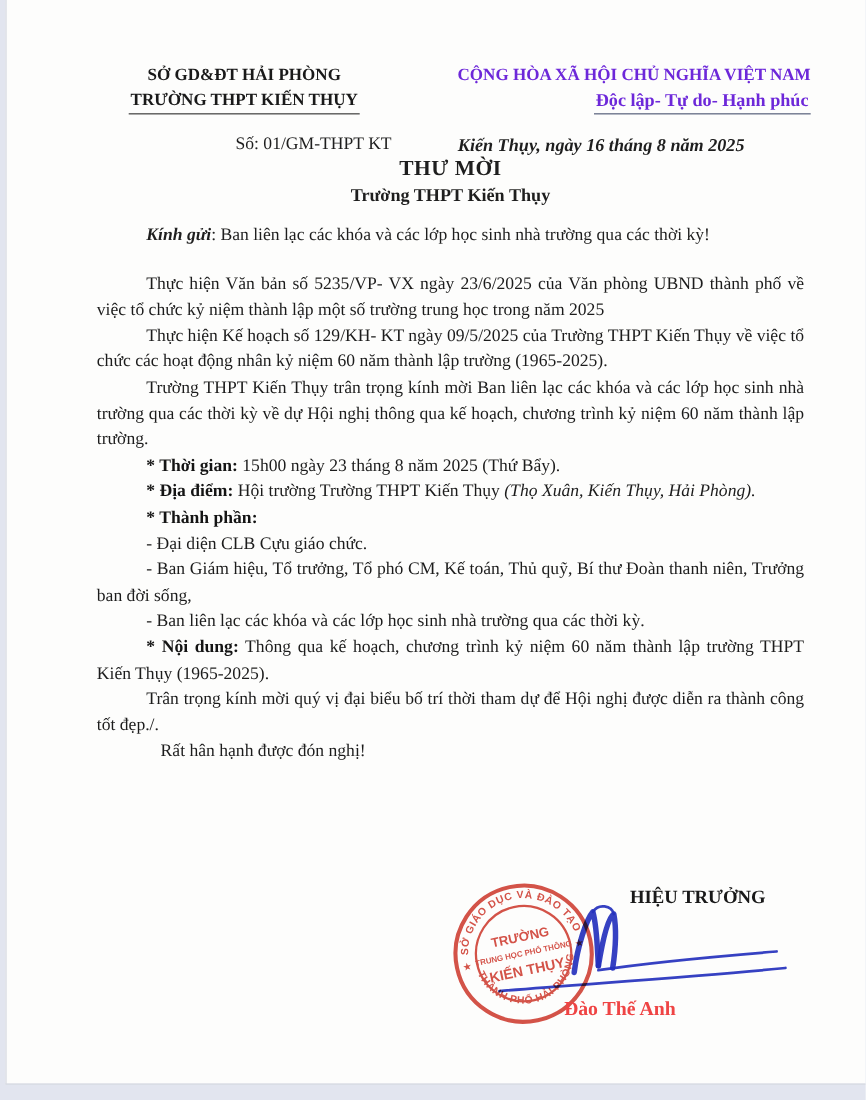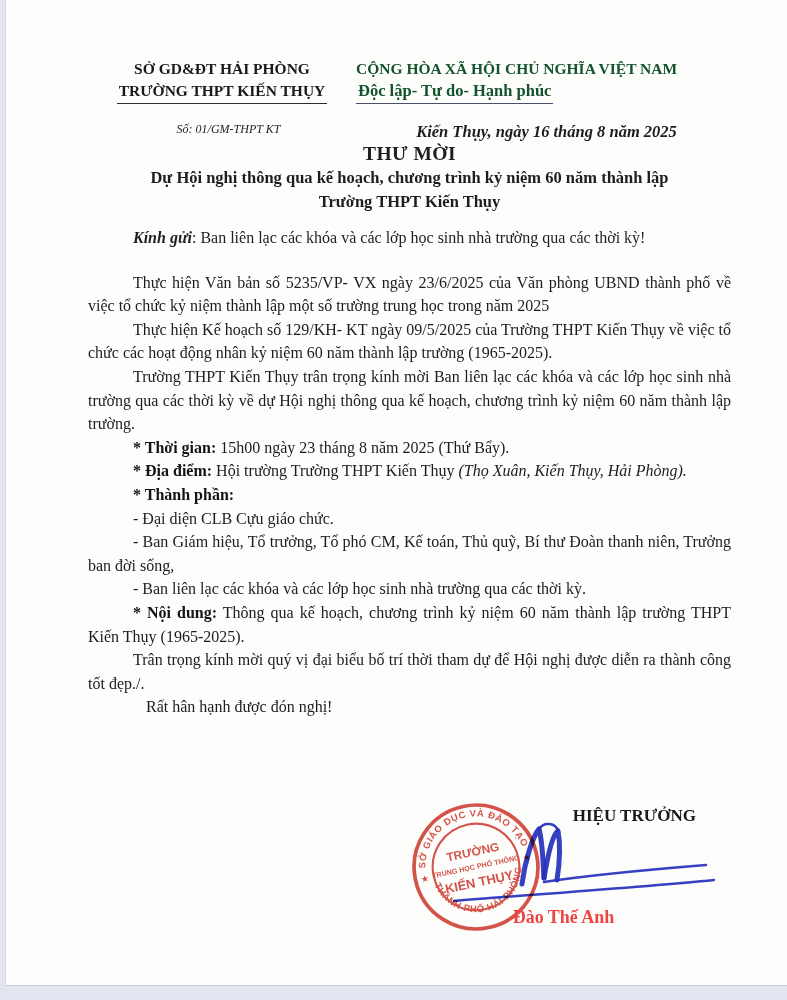--- a/index.html
+++ b/index.html
@@ -14,26 +14,26 @@
     position:absolute;left:5px;top:0;width:782px;height:986px;
     background:#fdfdfc;
     border-left:1px solid #d4d7e0;
     border-bottom:1px solid #c9cdd9;
     box-sizing:border-box;
     padding:58px 50px 0 82px;
   }
   
   .hdr{display:flex;}
   .hdr-left{width:268px;text-align:center;font-weight:bold;font-size:15.5px;line-height:22px;color:#191919;}
-  .hdr-right{flex:1;text-align:left;font-weight:bold;font-size:15.5px;line-height:22px;color:#14532d;}
+  .hdr-right{flex:1;text-align:right;font-weight:bold;font-size:15.5px;line-height:22px;color:#6d28d9;}
   .u-line{display:inline-block;border-bottom:1.6px solid #2c2c2c;padding:0 2px 1px 2px;}
   .hdr-right .line2{font-size:16.5px;}
   .hdr-right .u-line{border-bottom-color:#46506e;}
   .docrow{display:flex;margin-top:18px;}
-  .doc-number{width:268px;text-align:center;padding-left:13px;font-size:12px;box-sizing:border-box;font-style:italic;}
+  .doc-number{width:268px;text-align:right;padding-left:13px;font-size:16px;box-sizing:border-box;}
   .date-line{flex:1;text-align:center;font-weight:bold;font-style:italic;font-size:16.5px;}
   
   .title-block{text-align:center;}
   .title-main{font-weight:bold;font-size:19.5px;letter-spacing:.5px;line-height:24px;}
   .title-sub{font-weight:bold;font-size:16.5px;line-height:24px;}
   
   .content{width:643px;}
   p.body{
     margin:0;font-size:16px;line-height:23.6px;
     text-align:justify;text-indent:45px;color:#1c1c1c;
@@ -81,21 +81,20 @@
     </div>
   </div>
 
   <div class="docrow">
     <div class="doc-number">Số: 01/GM-THPT KT</div>
     <div class="date-line">Kiến Thụy, ngày 16 tháng 8 năm 2025</div>
   </div>
 
   <div class="title-block content">
     <div class="title-main">THƯ MỜI</div>
-    <div class="title-sub">Dự Hội nghị thông qua kế hoạch, chương trình kỷ niệm 60 năm thành lập</div>
     <div class="title-sub">Trường THPT Kiến Thụy</div>
   </div>
 
   <div class="content">
     <p class="salutation"><b><i>Kính gửi</i></b><span>: Ban liên lạc các khóa và các lớp học sinh nhà trường qua các thời kỳ!</span></p>
 
     <p class="body first">Thực hiện Văn bản số 5235/VP- VX ngày 23/6/2025 của Văn phòng UBND thành phố về việc tổ chức kỷ niệm thành lập một số trường trung học trong năm 2025</p>
     <p class="body">Thực hiện Kế hoạch số 129/KH- KT ngày 09/5/2025 của Trường THPT Kiến Thụy về việc tổ chức các hoạt động nhân kỷ niệm 60 năm thành lập trường (1965-2025).</p>
     <p class="body">Trường THPT Kiến Thụy trân trọng kính mời Ban liên lạc các khóa và các lớp học sinh nhà trường qua các thời kỳ về dự Hội nghị thông qua kế hoạch, chương trình kỷ niệm 60 năm thành lập trường.</p>
 

